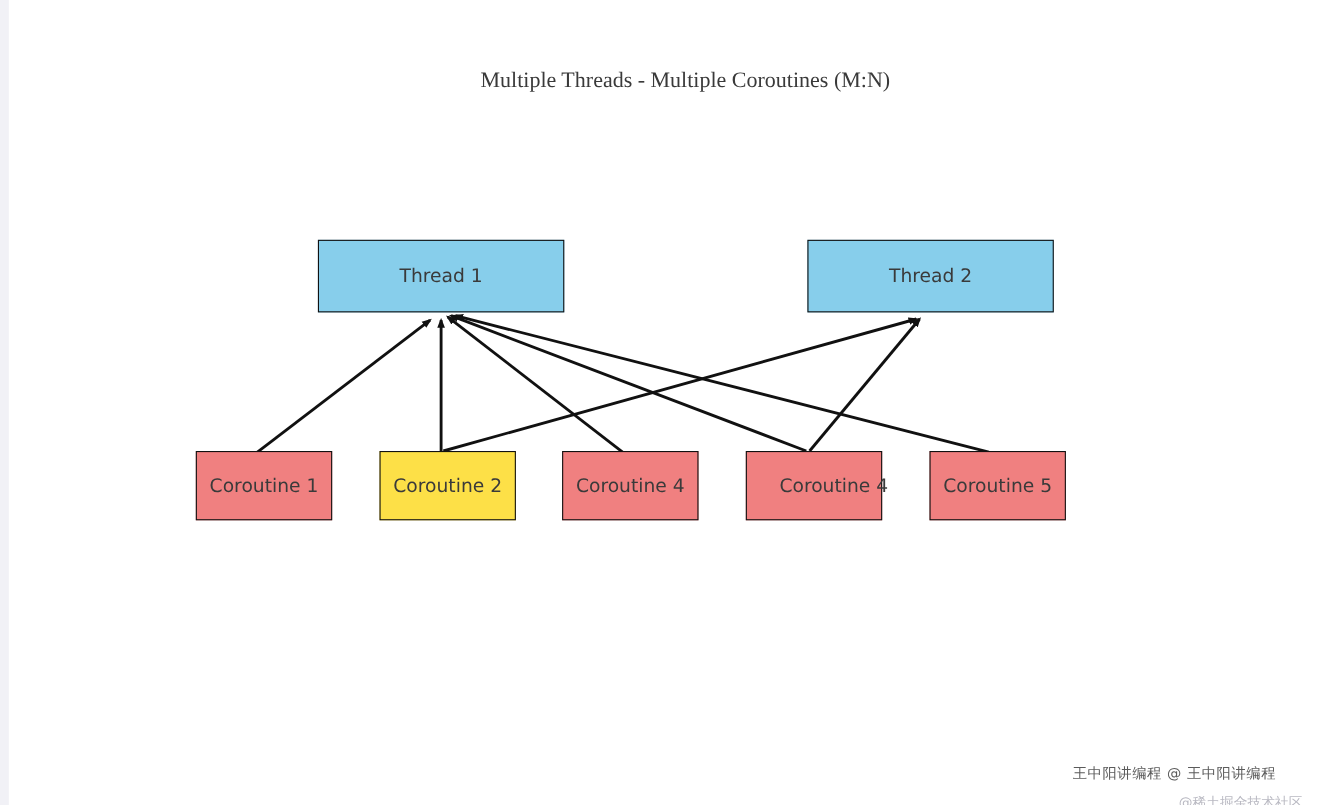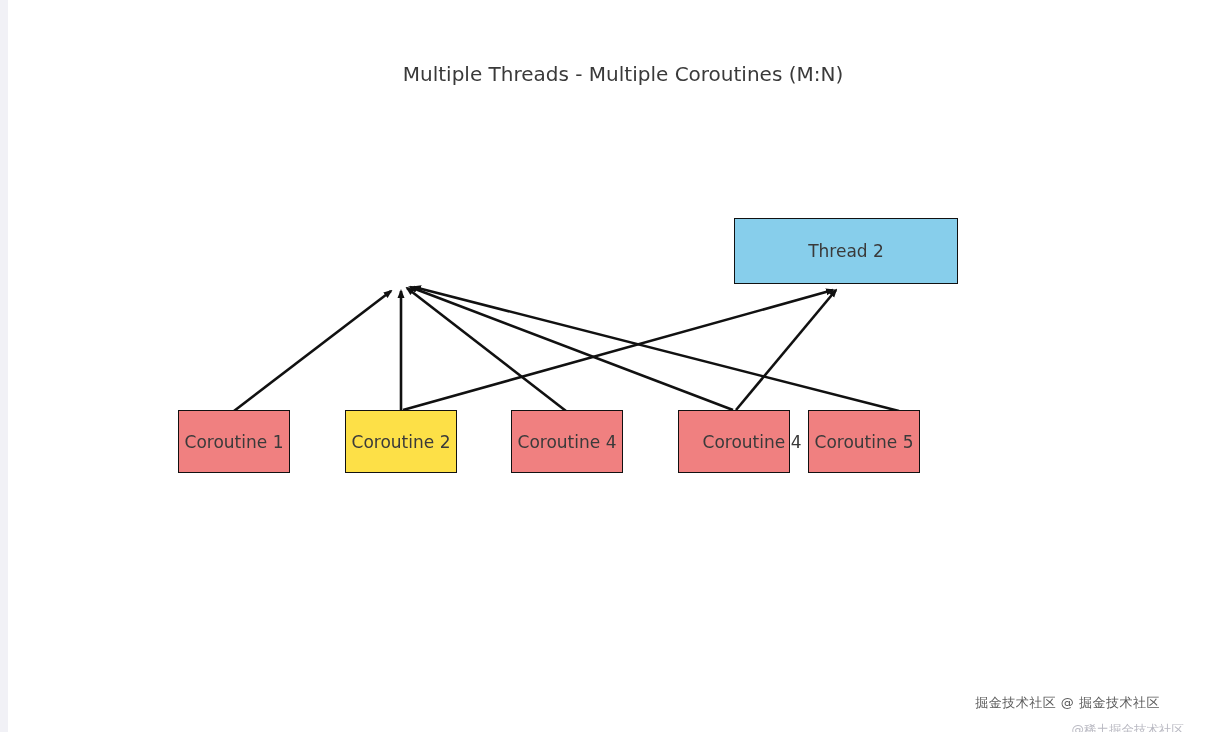--- a/index.html
+++ b/index.html
@@ -12,42 +12,42 @@
   .stage { position: absolute; inset: 0; }
   .left-strip {
     position: absolute; left: 0; top: 0;
     width: 8px; height: 732px;
     background: #f1f1f6;
   }
   .title {
     position: absolute; top: 62px; left: 623px;
     transform: translateX(-50%);
     white-space: nowrap;
-    font-size: 20px; color: #3a3a3a;
+    font-size: 20px; color: #3a3a3a; font-family: Liberation Serif, serif;
   }
   #edges {
     position: absolute; left: 0; top: 0;
     width: 1211px; height: 732px;
   }
   #edges line { stroke-width: 2.6; }
   .node {
     position: absolute; box-sizing: border-box;
     border: 1.8px solid #111111;
     display: flex; align-items: center; justify-content: center;
     color: #3a3a3a; white-space: nowrap;
   }
   .thread    { width: 224px; height: 66px; top: 218px; font-size: 17px; }
-  .coroutine { width: 112px; height: 63px; top: 410px; font-size: 17px; overflow: visible; text-align: center; }
+  .coroutine { width: 124px; height: 63px; top: 410px; font-size: 17px; overflow: visible; text-align: center; }
   #t1 { left: 289px; }
   #t2 { left: 734px; text-align: right; }
   #c1 { left: 178px; }
   #c2 { left: 345px; }
   #c3 { left: 511px; }
   #c4 { left: 678px; padding-left: 36px; }
-  #c5 { left: 808px; }
+  #c5 { left: 845px; }
   .watermark-1 {
     position: absolute; top: 694px; right: 51px;
     font-size: 13px; color: #5b5b5b; letter-spacing: 0.5px;
     white-space: nowrap;
   }
   .watermark-2 {
     position: absolute; top: 722px; right: 27px;
     font-size: 12.5px; color: #b9b9c2;
     white-space: nowrap;
   }
@@ -69,36 +69,39 @@
     </defs>
   <line x1="234" y1="411" x2="391" y2="291" stroke="#111111" marker-end="url(#arrowhead)"></line>
       <line x1="401" y1="411" x2="401" y2="291" stroke="#111111" marker-end="url(#arrowhead)"></line>
       <line x1="566" y1="411" x2="407" y2="288" stroke="#111111" marker-end="url(#arrowhead)"></line>
       <line x1="733" y1="410" x2="410" y2="287" stroke="#111111" marker-end="url(#arrowhead)"></line>
       <line x1="899" y1="411" x2="414" y2="287" stroke="#111111" marker-end="url(#arrowhead)"></line>
       <line x1="403" y1="410" x2="833" y2="290" stroke="#111111" marker-end="url(#arrowhead)"></line>
       <line x1="736" y1="410" x2="836" y2="290" stroke="#111111" marker-end="url(#arrowhead)"></line>
     </svg>
 
+  <div class="node thread" id="t1" style="background: rgb(135, 206, 235); border-color: rgb(17, 17, 17);">
+    <span>Thread 1</span>
+  </div>
   <div class="node thread" id="t2" style="background: rgb(135, 206, 235); border-color: rgb(17, 17, 17);">
     <span>Thread 2</span>
   </div>
 
   <div class="node coroutine" id="c1" style="background: rgb(240, 128, 128); border-color: rgb(17, 17, 17);">
     <span>Coroutine 1</span>
   </div>
   <div class="node coroutine" id="c2" style="background: #fde047; border-color: rgb(17, 17, 17);">
     <span>Coroutine 2</span>
   </div>
   <div class="node coroutine" id="c3" style="background: rgb(240, 128, 128); border-color: rgb(17, 17, 17);">
     <span>Coroutine 4</span>
   </div>
   <div class="node coroutine" id="c4" style="background: rgb(240, 128, 128); border-color: rgb(17, 17, 17);">
     <span>Coroutine 4</span>
   </div>
   <div class="node coroutine" id="c5" style="background: rgb(240, 128, 128); border-color: rgb(17, 17, 17);">
     <span>Coroutine 5</span>
   </div>
 
-  <div class="watermark-1">掘金技术社区 @ 掘金技术社区</div>
+  <div class="watermark-1">王中阳讲编程 @ 王中阳讲编程</div>
   <div class="watermark-2">@稀土掘金技术社区</div>
 
 </div>
 
 </body></html>

